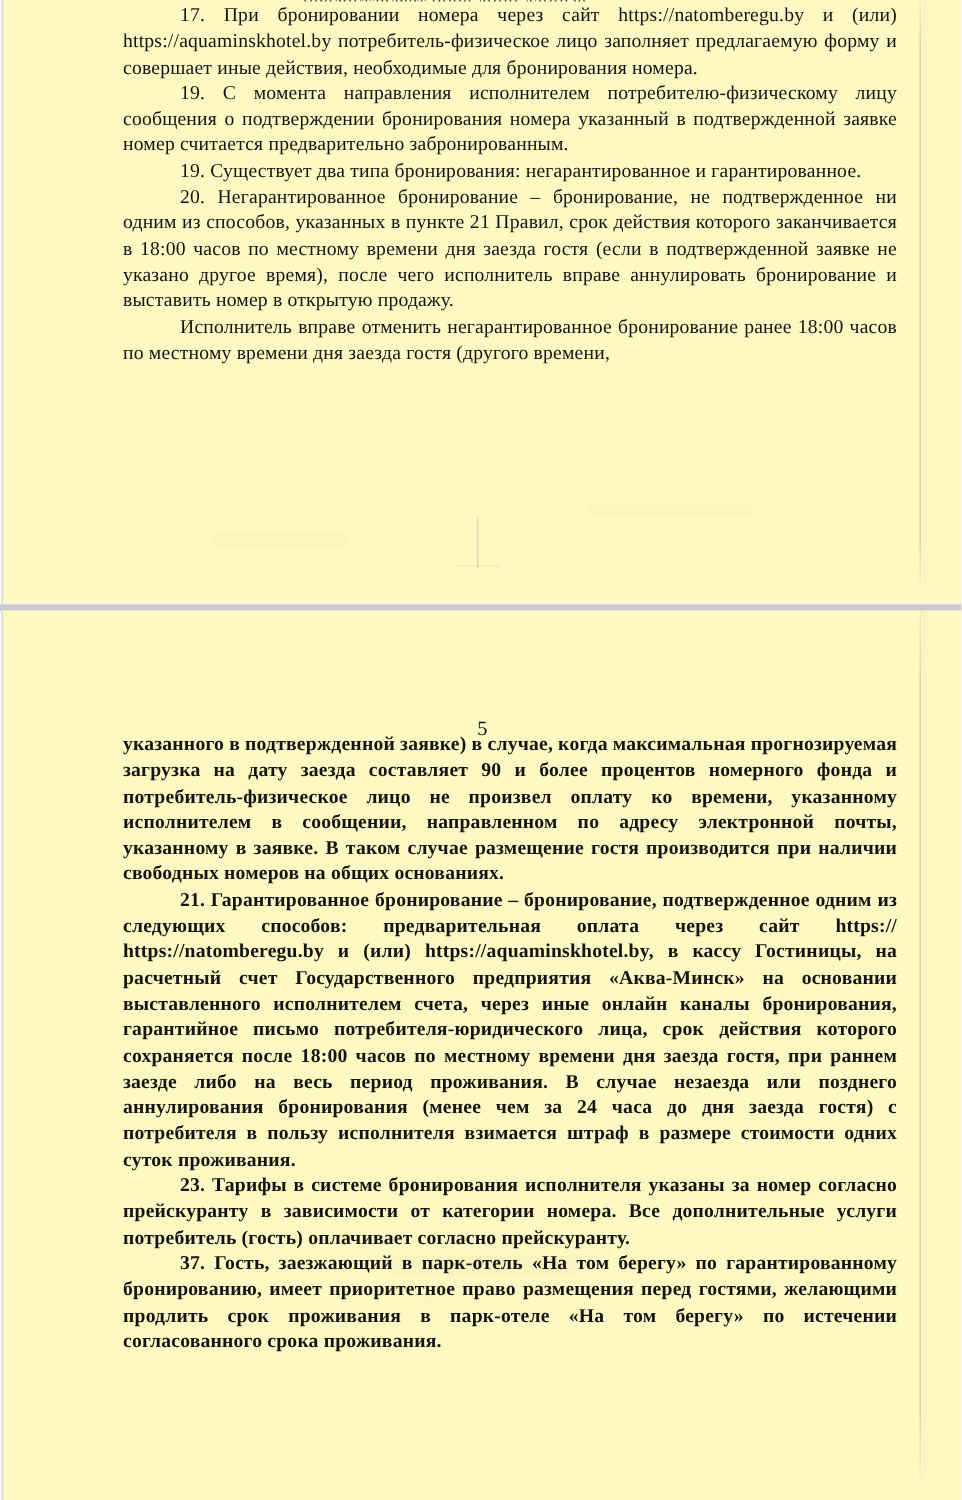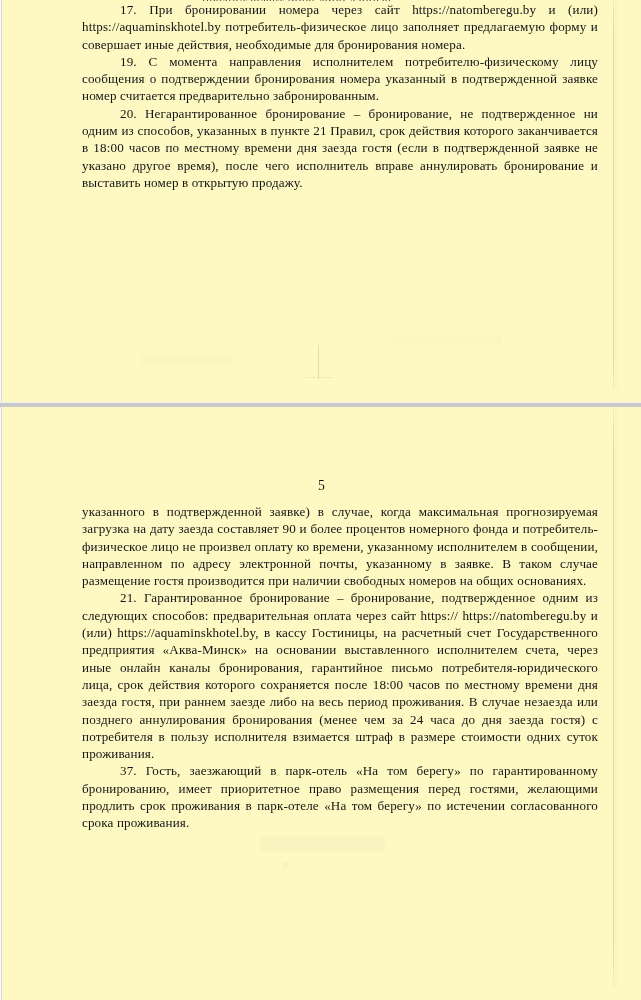--- a/index.html
+++ b/index.html
@@ -84,21 +84,21 @@
     left: 80px;
     width: 516px;
     font-size: 13.1px;
     line-height: 17.3px;
     text-align: justify;
     text-justify: inter-word;
     color: #141414;
     letter-spacing: 0.01em;
   }
   .p1-text { top: -8px; }
-  .p2-text { top: 96px; }
+  .p2-text { top: 80px; font-weight: bold; }
 
   .para {
     margin: 0;
     text-indent: 38px;
     text-align: justify;
     text-align-last: left;
   }
   .para.noindent { text-indent: 0; }
   .para.cutoff {
     
@@ -183,21 +183,23 @@
   <div class="bed-edge-left"></div>
 
   <div class="page page-1">
     <div class="page-edge-right2"></div>
     <div class="page-edge-right"></div>
 
     <div class="body-text p1-text">
       <p class="para cutoff">предоставляет иное лицо данные.</p>
       <p class="para">17. При бронировании номера через сайт https://natomberegu.by и (или) https://aquaminskhotel.by потребитель-физическое лицо заполняет предлагаемую форму и совершает иные действия, необходимые для бронирования номера.</p>
       <p class="para">19. С момента направления исполнителем потребителю-физическому лицу сообщения о подтверждении бронирования номера указанный в подтвержденной заявке номер считается предварительно забронированным.</p>
+      <p class="para">19. Существует два типа бронирования: негарантированное и гарантированное.</p>
       <p class="para">20. Негарантированное бронирование – бронирование, не подтвержденное ни одним из способов, указанных в пункте 21 Правил, срок действия которого заканчивается в 18:00 часов по местному времени дня заезда гостя (если в подтвержденной заявке не указано другое время), после чего исполнитель вправе аннулировать бронирование и выставить номер в открытую продажу.</p>
+      <p class="para">Исполнитель вправе отменить негарантированное бронирование ранее 18:00 часов по местному времени дня заезда гостя (другого времени,</p>
     </div>
 
     <div class="artifact-smudge-a"></div>
     <div class="artifact-smudge-b"></div>
     <div class="artifact-staple"></div>
     <div class="artifact-staple-base"></div>
   </div>
 
   <div class="page-divider"></div>
 
@@ -206,17 +208,18 @@
     <div class="page-edge-right"></div>
 
     <div class="artifact-ghost-top"></div>
     <div class="artifact-ghost-dot"></div>
 
     <div class="page-number" style="top:71px;">5</div>
 
     <div class="body-text p2-text">
       <p class="para noindent">указанного в подтвержденной заявке) в случае, когда максимальная прогнозируемая загрузка на дату заезда составляет 90 и более процентов номерного фонда и потребитель-физическое лицо не произвел оплату ко времени, указанному исполнителем в сообщении, направленном по адресу электронной почты, указанному в заявке. В таком случае размещение гостя производится при наличии свободных номеров на общих основаниях.</p>
       <p class="para">21. Гарантированное бронирование – бронирование, подтвержденное одним из следующих способов: предварительная оплата через сайт https:// https://natomberegu.by и (или) https://aquaminskhotel.by, в кассу Гостиницы, на расчетный счет Государственного предприятия «Аква-Минск» на основании выставленного исполнителем счета, через иные онлайн каналы бронирования, гарантийное письмо потребителя-юридического лица, срок действия которого сохраняется после 18:00 часов по местному времени дня заезда гостя, при раннем заезде либо на весь период проживания. В случае незаезда или позднего аннулирования бронирования (менее чем за 24 часа до дня заезда гостя) с потребителя в пользу исполнителя взимается штраф в размере стоимости одних суток проживания.</p>
+      <p class="para">23. Тарифы в системе бронирования исполнителя указаны за номер согласно прейскуранту в зависимости от категории номера. Все дополнительные услуги потребитель (гость) оплачивает согласно прейскуранту.</p>
       <p class="para">37. Гость, заезжающий в парк-отель «На том берегу» по гарантированному бронированию, имеет приоритетное право размещения перед гостями, желающими продлить срок проживания в парк-отеле «На том берегу» по истечении согласованного срока проживания.</p>
     </div>
   </div>
 
 </div>
 
 </body></html>

